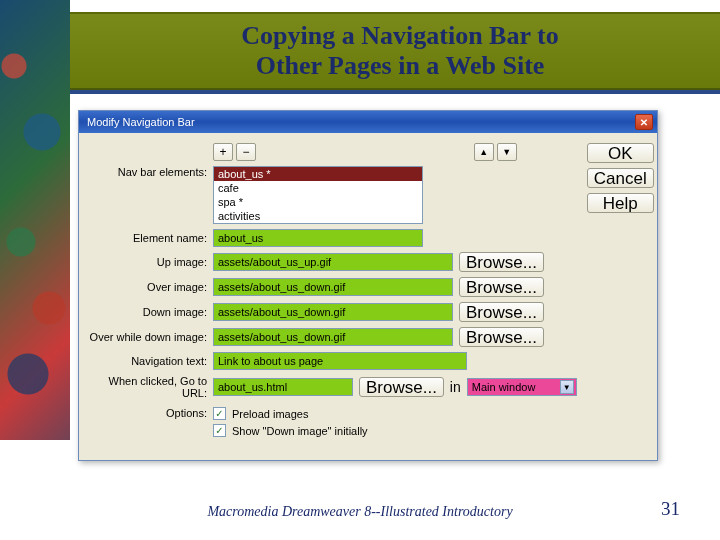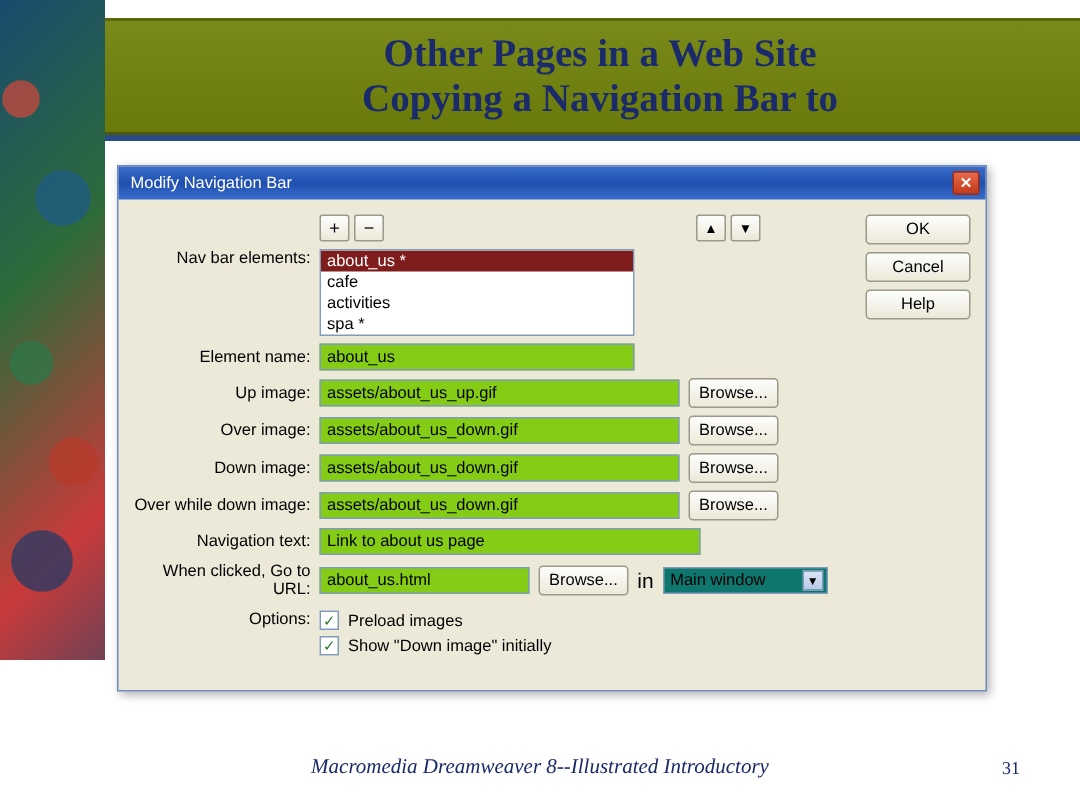--- a/index.html
+++ b/index.html
@@ -106,21 +106,21 @@
     display: flex;
     gap: 10px;
   }
   .form-area { flex: 1; }
   .btn-col { width: 70px; display: flex; flex-direction: column; gap: 5px; }
   .win-btn {
     height: 20px;
     background: linear-gradient(#fdfdfd, #ece9d8);
     border: 1px solid #9a9a8a;
     border-radius: 3px;
-    font-size: 11px;
+    font-size: 17px;
     font-family: Tahoma, Arial, sans-serif;
     cursor: pointer;
     padding: 0 6px;
   }
   .row {
     display: flex;
     align-items: center;
     margin-bottom: 5px;
     gap: 6px;
   }
@@ -168,21 +168,21 @@
   }
   .w-elem { width: 210px; }
   .w-img { width: 240px; }
   .w-alt { width: 254px; }
   .w-url { width: 140px; }
   .inline-in {
     font-size: 14px;
   }
   .select-box {
     height: 18px;
-    background: #0f766e;
+    background: #ec4899;
     border: 1px solid #7f9db9;
     font-size: 11px;
     display: flex;
     align-items: center;
     justify-content: space-between;
     padding: 0 2px 0 4px;
   }
   .sel-arrow {
     width: 14px; height: 14px;
     background: linear-gradient(#dbe5f5,#b8c8e8);
@@ -211,34 +211,34 @@
     font-family: Georgia, serif;
     font-style: italic;
     font-size: 14px;
     color: #1a2a6a;
   }
   .page-num {
     position: absolute;
     bottom: 20px;
     right: 40px;
     font-family: Georgia, serif;
-    font-size: 12px;
+    font-size: 19px;
     color: #1a2a6a;
   }
   .spacer { flex: 1; }
 </style>
 </head>
 <body>
 
 <div class="slide">
   <div class="side-art"></div>
   <div class="title-band"></div>
   <div class="slide-title">
+    <span>Copying a Navigation Bar to</span>
     <span>Other Pages in a Web Site</span>
-    <span>Copying a Navigation Bar to</span>
   </div>
 
   <div class="dialog">
     <div class="titlebar">
       <span>Modify Navigation Bar</span>
       <div class="close-btn">
         <span>✕</span>
       </div>
     </div>
     <div class="dialog-body">
@@ -263,22 +263,22 @@
                 <span style="font-size:9px;">▼</span>
               </div>
           </div>
         </div>
 
         <div class="row" style="align-items:flex-start;">
           <div class="row-label">Nav bar elements:</div>
           <div class="list-box">
             <div class="list-item selected">about_us *</div>
             <div class="list-item">cafe</div>
+            <div class="list-item">spa *</div>
             <div class="list-item">activities</div>
-            <div class="list-item">spa *</div>
           </div>
         </div>
 
         <div class="row">
           <div class="row-label">Element name:</div>
           <input class="text-input w-elem" value="about_us" style="">
         </div>
 
         <div class="row">
           <div class="row-label">Up image:</div>

